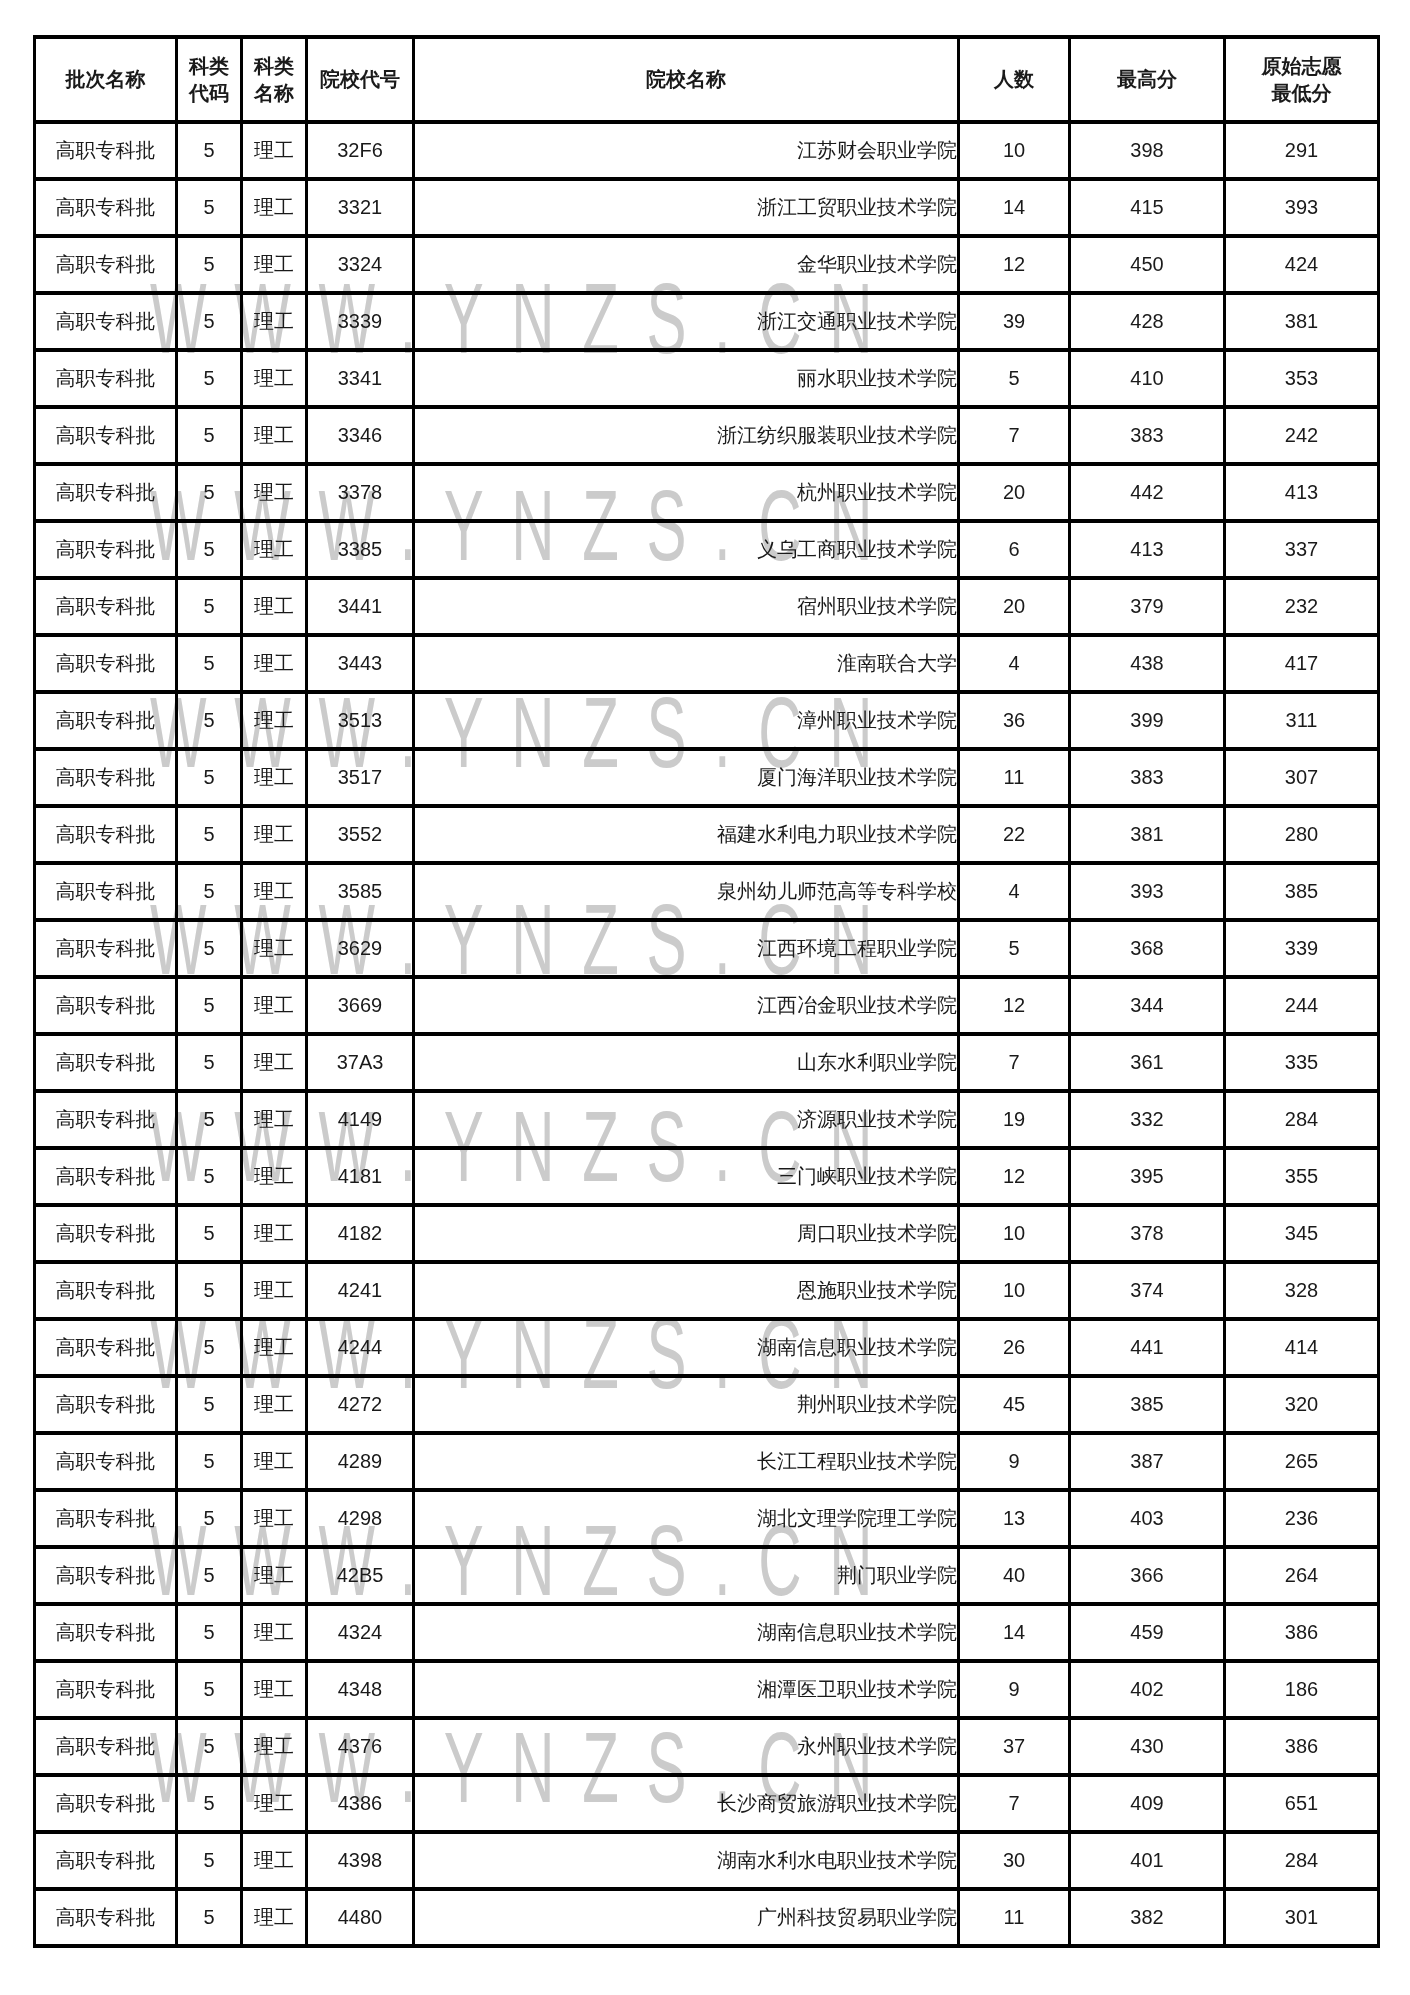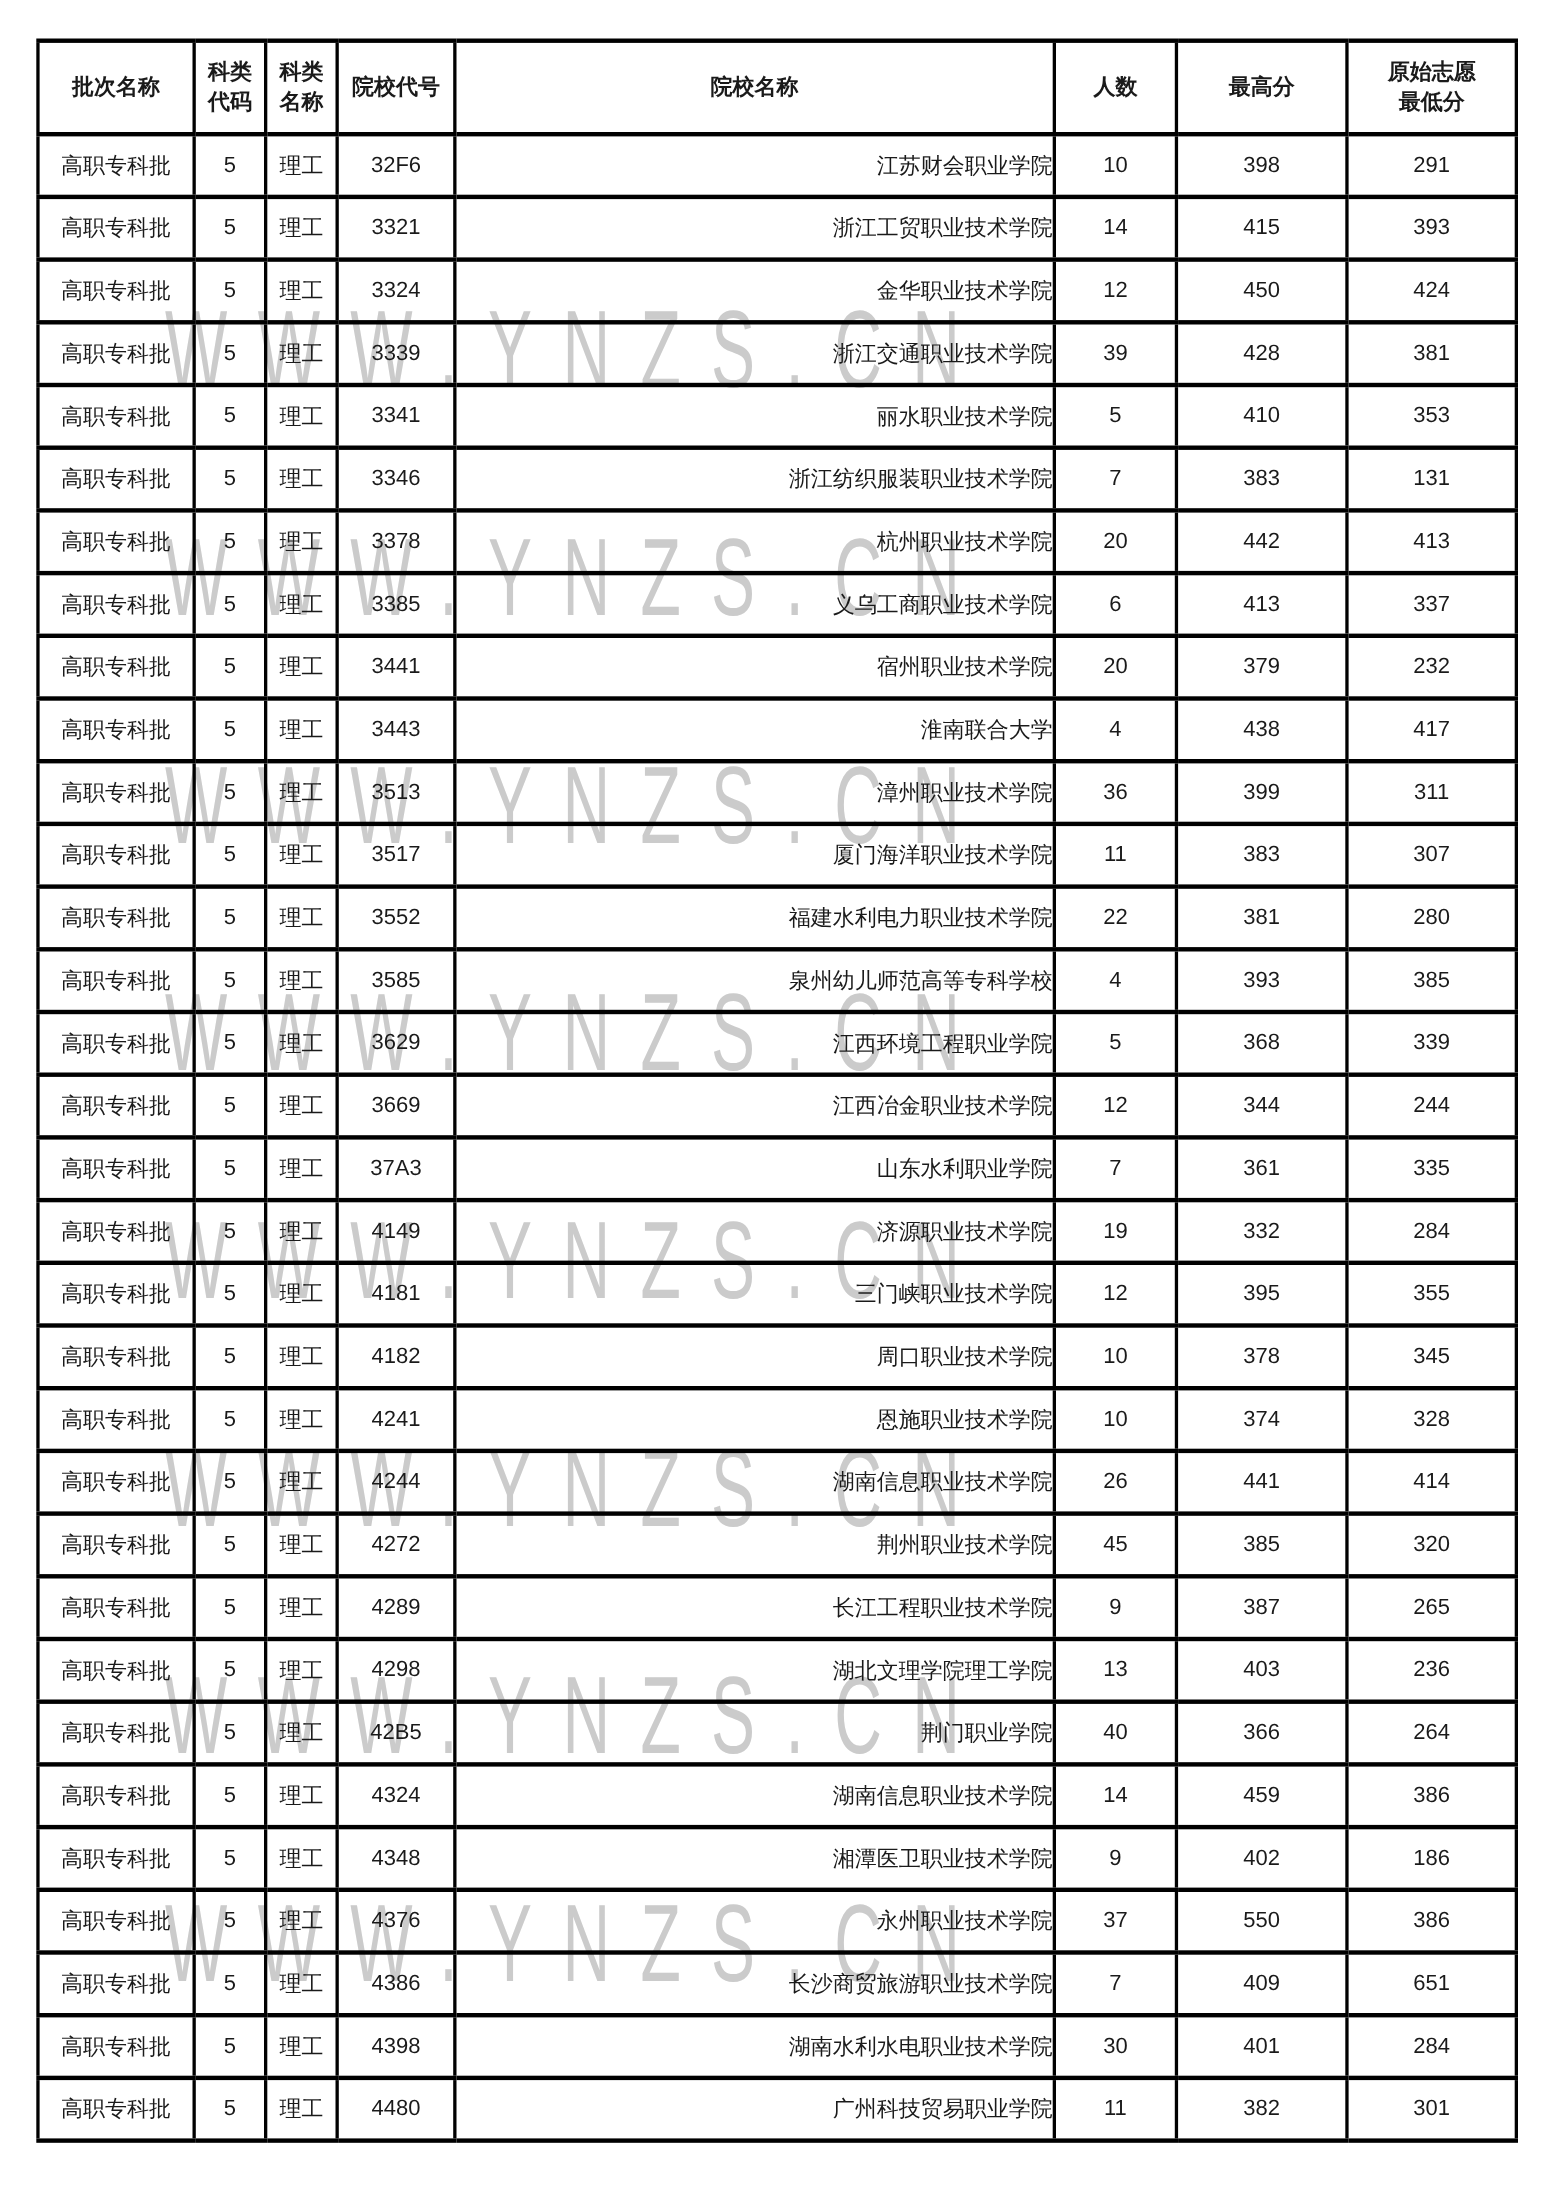--- a/index.html
+++ b/index.html
@@ -137,21 +137,21 @@
         <td class="col-orig_min_score">353</td>
       </tr>
       <tr>
         <td class="col-batch">高职专科批</td>
         <td class="col-category_code">5</td>
         <td class="col-category_name">理工</td>
         <td class="col-school_code">3346</td>
         <td class="col-school_name">浙江纺织服装职业技术学院</td>
         <td class="col-count">7</td>
         <td class="col-max_score">383</td>
-        <td class="col-orig_min_score">131</td>
+        <td class="col-orig_min_score">242</td>
       </tr>
       <tr>
         <td class="col-batch">高职专科批</td>
         <td class="col-category_code">5</td>
         <td class="col-category_name">理工</td>
         <td class="col-school_code">3378</td>
         <td class="col-school_name">杭州职业技术学院</td>
         <td class="col-count">20</td>
         <td class="col-max_score">442</td>
         <td class="col-orig_min_score">413</td>
@@ -366,21 +366,21 @@
         <td class="col-max_score">402</td>
         <td class="col-orig_min_score">186</td>
       </tr>
       <tr>
         <td class="col-batch">高职专科批</td>
         <td class="col-category_code">5</td>
         <td class="col-category_name">理工</td>
         <td class="col-school_code">4376</td>
         <td class="col-school_name">永州职业技术学院</td>
         <td class="col-count">37</td>
-        <td class="col-max_score">550</td>
+        <td class="col-max_score">430</td>
         <td class="col-orig_min_score">386</td>
       </tr>
       <tr>
         <td class="col-batch">高职专科批</td>
         <td class="col-category_code">5</td>
         <td class="col-category_name">理工</td>
         <td class="col-school_code">4386</td>
         <td class="col-school_name">长沙商贸旅游职业技术学院</td>
         <td class="col-count">7</td>
         <td class="col-max_score">409</td>

